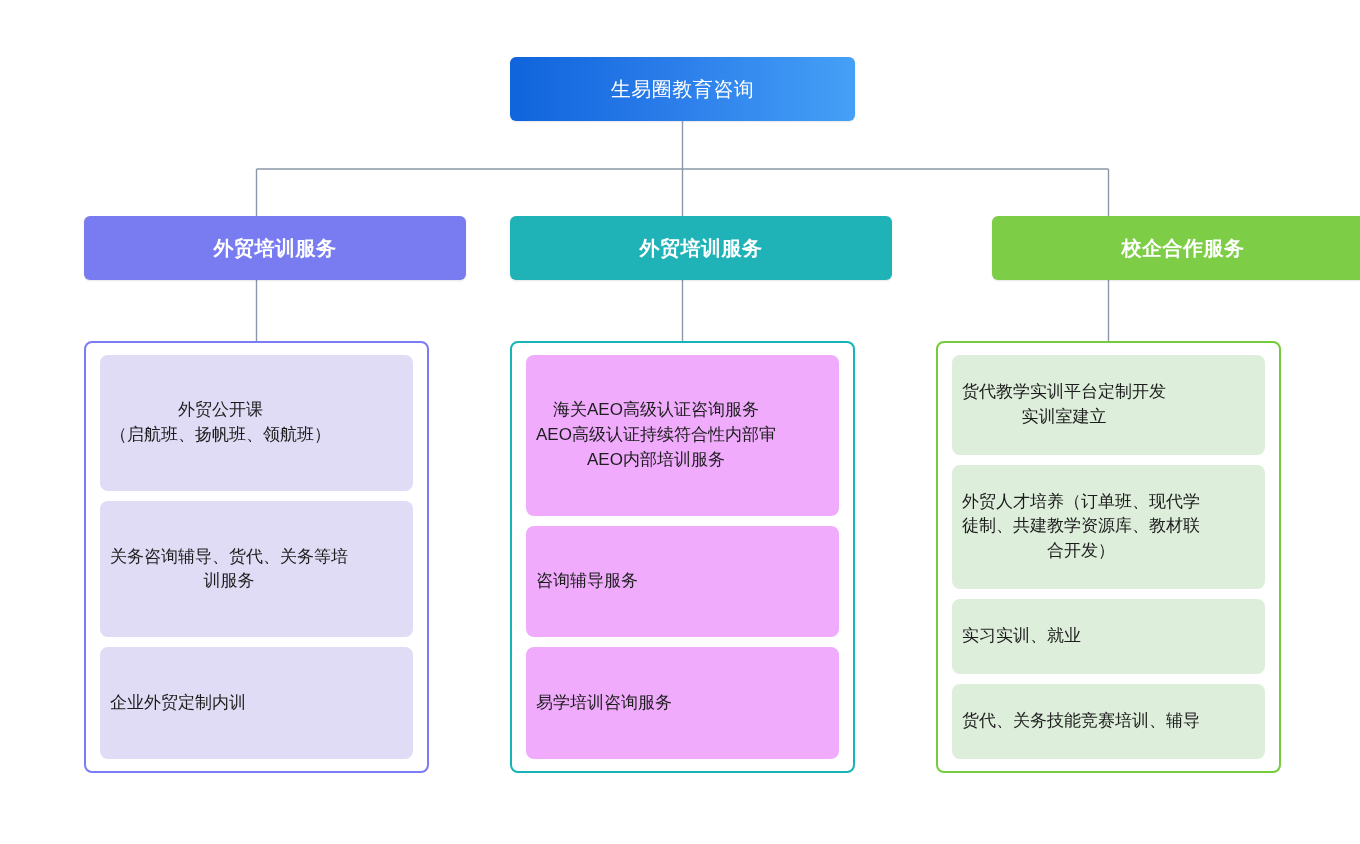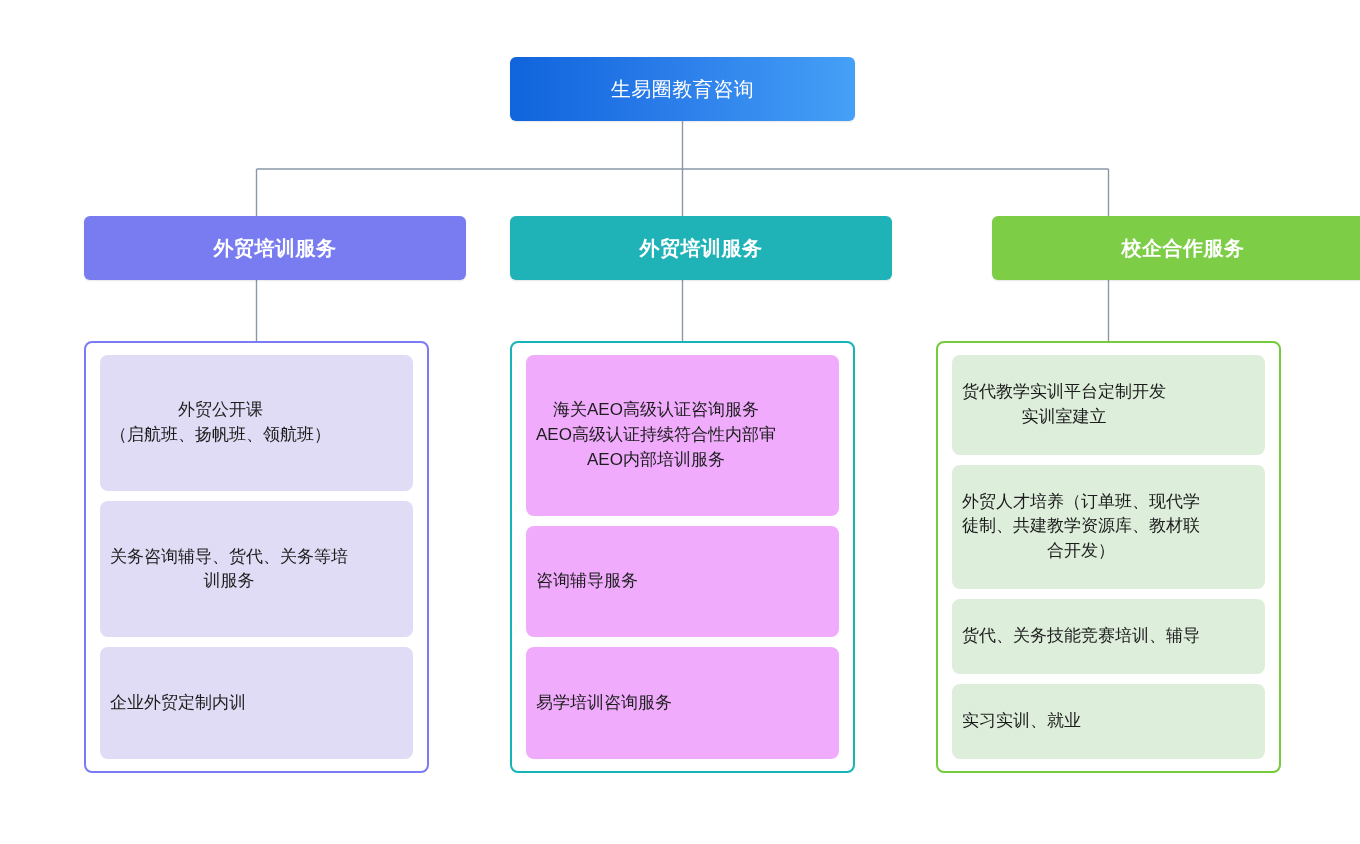--- a/index.html
+++ b/index.html
@@ -181,20 +181,20 @@
     <div class="item-card">
       <span class="item-text">货代教学实训平台定制开发
 实训室建立</span>
     </div>
     <div class="item-card">
       <span class="item-text">外贸人才培养（订单班、现代学
 徒制、共建教学资源库、教材联
 合开发）</span>
     </div>
     <div class="item-card">
+      <span class="item-text">实习实训、就业</span>
+    </div>
+    <div class="item-card">
       <span class="item-text">货代、关务技能竞赛培训、辅导</span>
     </div>
-    <div class="item-card">
-      <span class="item-text">实习实训、就业</span>
-    </div>
   </div>
 
 </div>
 
 </body></html>

